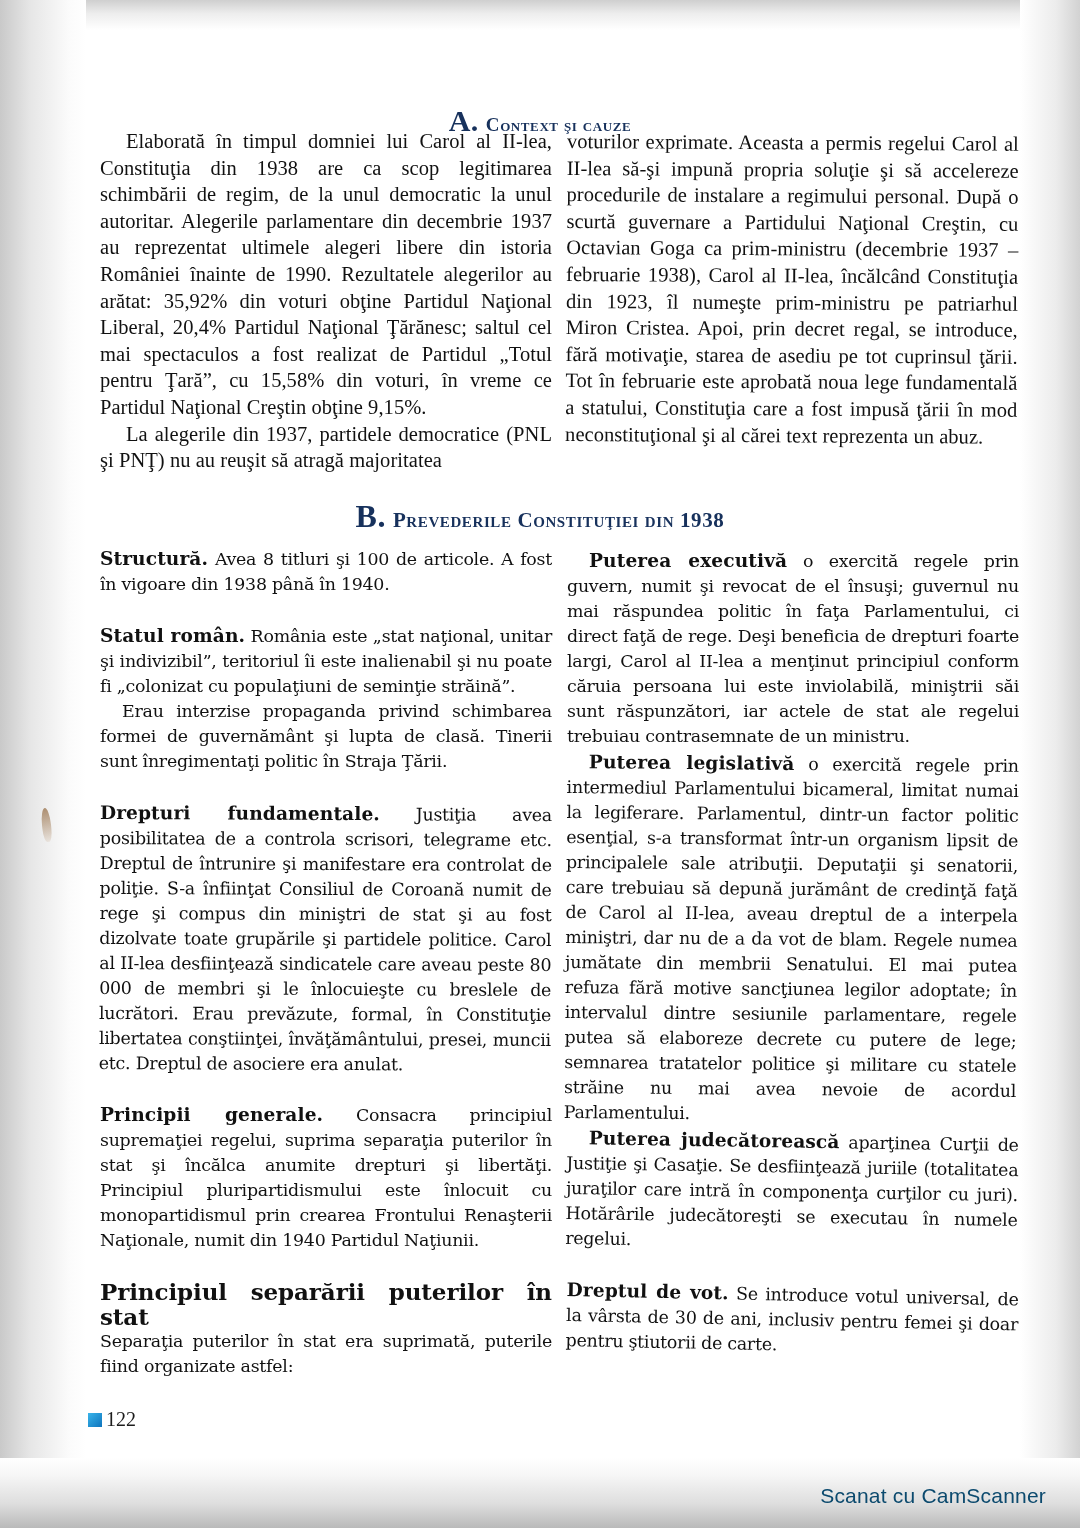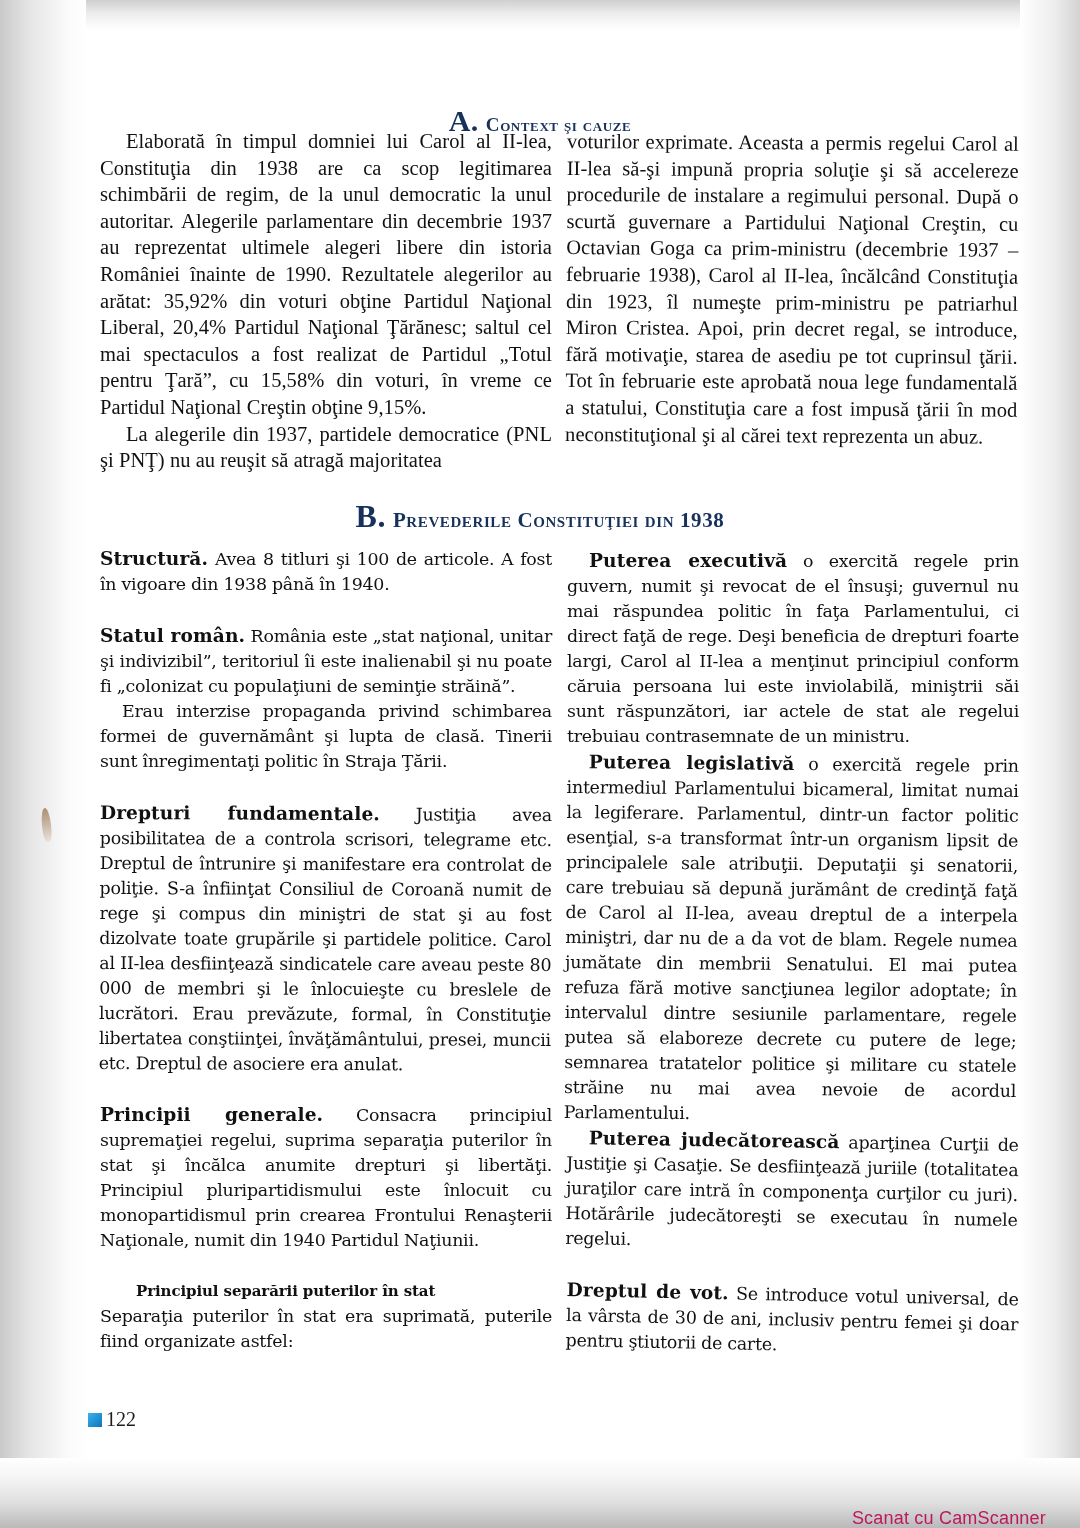--- a/index.html
+++ b/index.html
@@ -162,24 +162,23 @@
   #b-right .blk { display: block; }
   #b-right .r2 { transform: rotate(0.5deg); transform-origin: left top; }
   #b-right .r3 { transform: rotate(0.9deg); transform-origin: left top; }
   #b-right .r4 { transform: rotate(1.2deg); transform-origin: left top; }
 
   #b-left .r2 { transform: rotate(0.25deg); transform-origin: left top; }
 
   
   .head-line {
     font-weight: bold;
-    font-size: 15px;
+    font-size: 23px;
     letter-spacing: -0.1px;
     display: block;
-    margin-left: 36px;
   }
 
   
   #footer {
     position: absolute;
     left: 88px;
     top: 1408px;
     display: flex;
     align-items: center;
     gap: 4px;
@@ -192,24 +191,23 @@
   #page-number {
     font-family: "Liberation Serif", serif;
     font-size: 20px;
     color: #1c1c1c;
   }
   #watermark {
     position: absolute;
     right: 34px;
     top: 1484px;
     font-family: "Liberation Sans", sans-serif;
-    font-size: 18px;
-    color: #be185d;
+    font-size: 21px;
+    color: #0c4a6e;
     letter-spacing: 0.2px;
-    margin-top: 24px;
   }
   
   #margin-smudge {
     position: absolute;
     left: 42px;
     top: 808px;
     width: 9px;
     height: 34px;
     background: linear-gradient(180deg, rgba(150,110,70,0.75), rgba(190,150,110,0.15));
     border-radius: 50% 50% 40% 40%;

